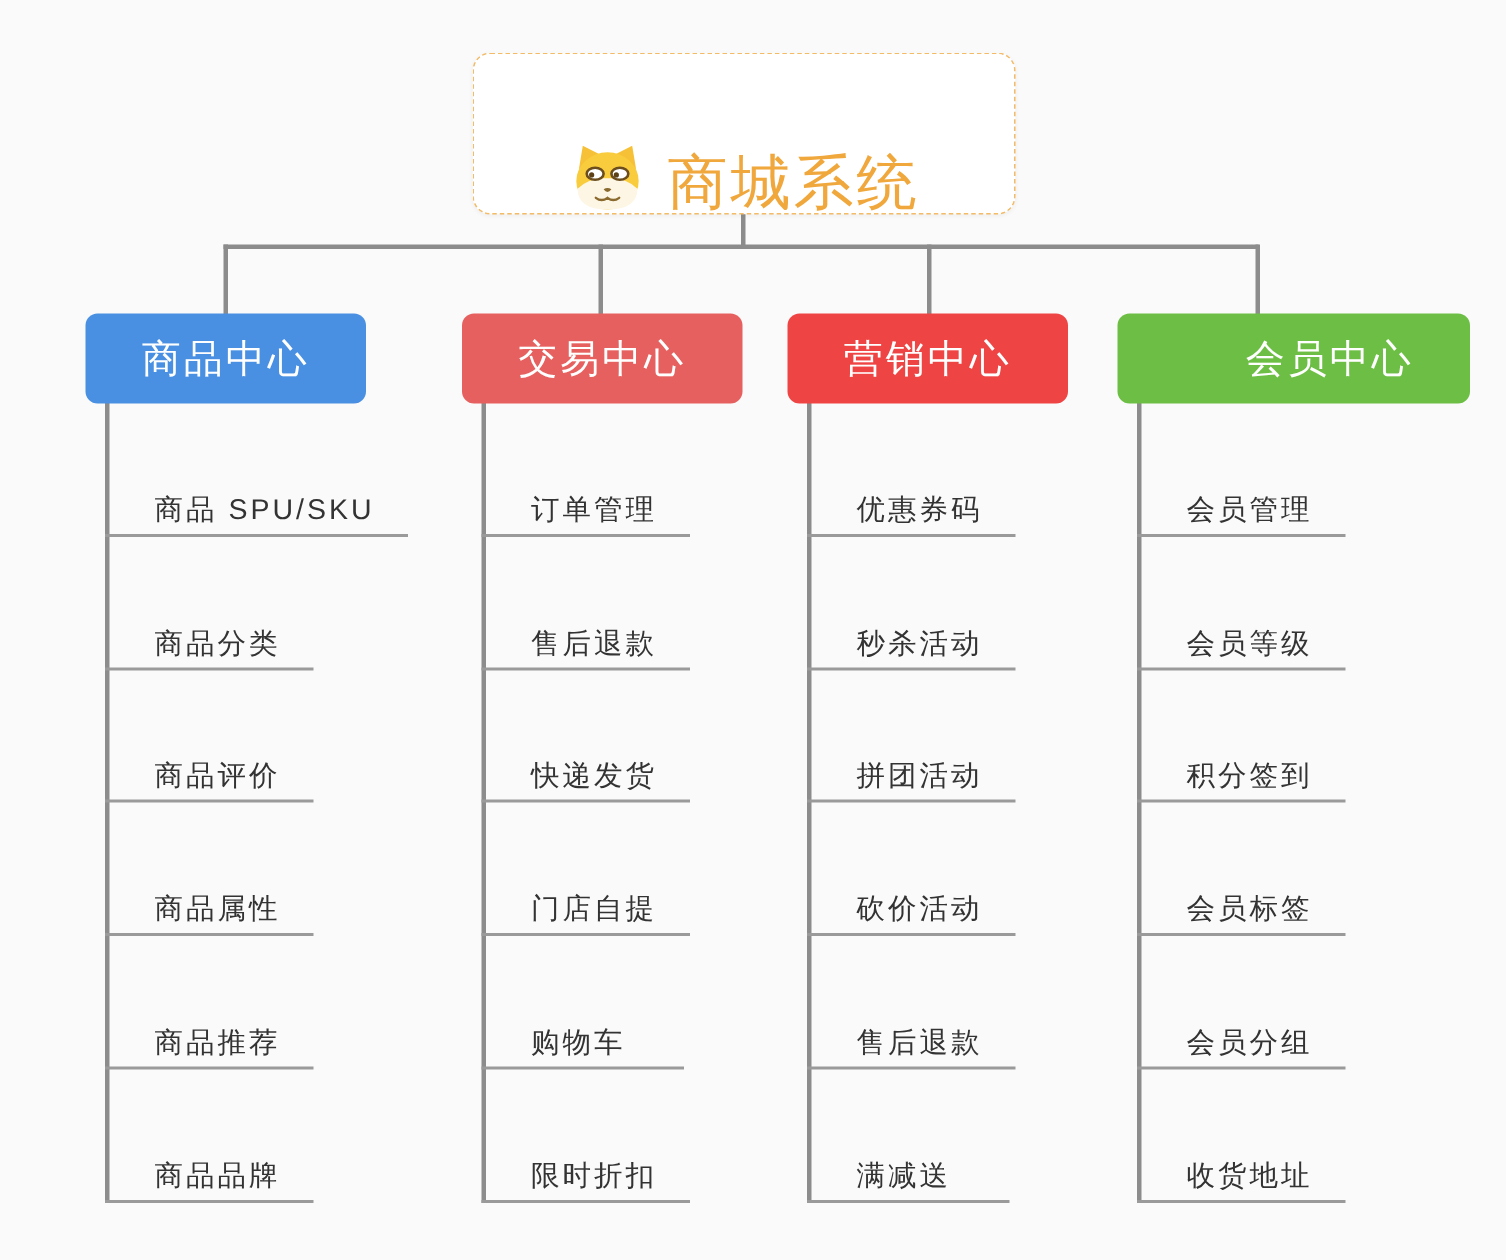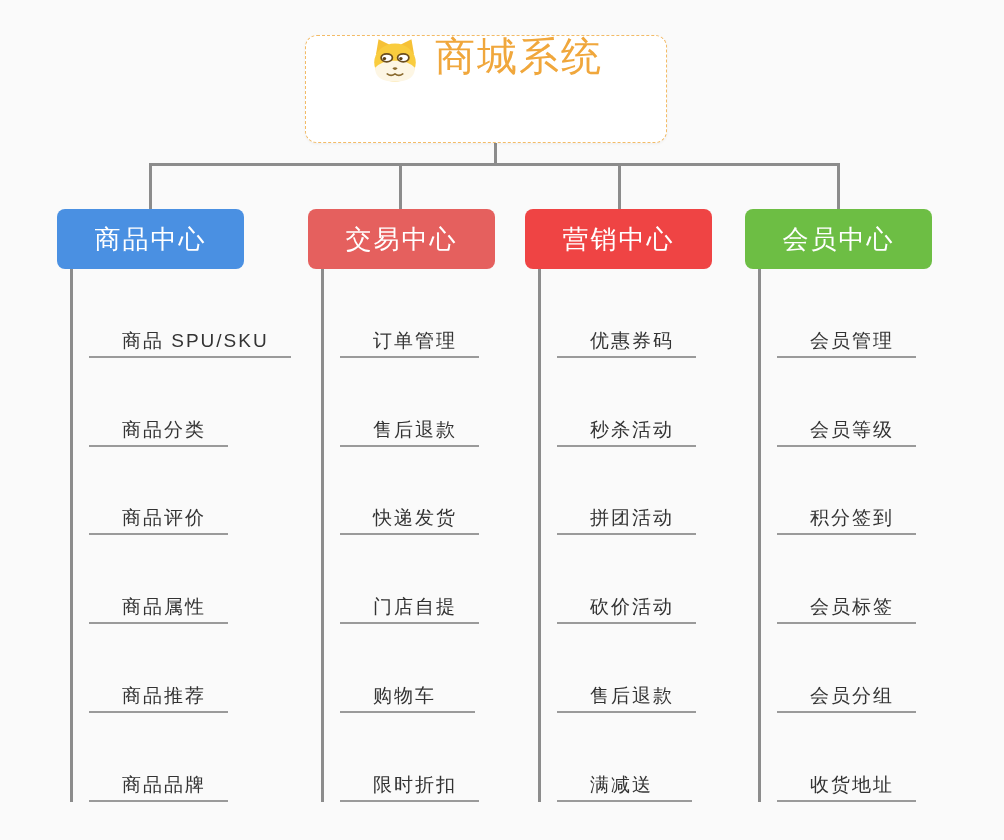--- a/index.html
+++ b/index.html
@@ -4,24 +4,24 @@
 <style>
   html,body { margin:0; padding:0; }
   .canvas {
     position:relative; width:1004px; height:840px;
     background:#FAFAFA; overflow:hidden;
     font-family:"Liberation Sans", sans-serif;
   }
 
   
   .root-node {
-    position:absolute; left:305px; top:35px; width:362px; height:108px;
+    position:absolute; left:315px; top:35px; width:362px; height:108px;
     box-sizing:border-box; background:#FFFFFF;
     border:1px dashed #F3BB66; border-radius:12px;
-    display:flex; align-items:flex-start; justify-content:center; gap:14px;
+    display:flex; align-items:flex-end; justify-content:center; gap:14px;
     box-shadow:0 1px 3px rgba(0,0,0,0.05);
     cursor:pointer;
   }
   .root-title {
     font-size:40px; color:#F0A73C; letter-spacing:2px; line-height:1;
     white-space:nowrap;
   }
   .dog-icon { width:52px; height:48px; flex:0 0 auto; }
 
   
@@ -50,21 +50,21 @@
   .leaf-col { position:absolute; top:322px; }
   .col-0 { left:70px; }  .col-1 { left:321px; }
   .col-2 { left:538px; } .col-3 { left:758px; }
 
   .leaf-item {
     position:absolute; left:0; height:29px;
     padding:0 22px 5px 33px; width:max-content; min-width:80px;
     display:flex; align-items:flex-end;
     border-bottom:2px solid #9A9A9A;
     font-size:19px; letter-spacing:2px; color:#333333; line-height:1.05;
-    white-space:nowrap; cursor:pointer;margin-left:19px;
+    white-space:nowrap; cursor:pointer;
   }
   .r0 { top:0; }    .r1 { top:89px; }  .r2 { top:177px; }
   .r3 { top:266px; } .r4 { top:355px; } .r5 { top:444px; }
 </style>
 </head>
 <body>
 
 <div class="canvas">
 
   <div class="line stem-root"></div>
@@ -96,21 +96,21 @@
 
   <div class="branch-box branch-0" style="background: rgb(74, 144, 226);">
     <span>商品中心</span>
   </div>
   <div class="branch-box branch-1" style="background: rgb(229, 96, 94); font-family: Liberation Mono, monospace;">
     <span>交易中心</span>
   </div>
   <div class="branch-box branch-2" style="background: #ef4444;">
     <span>营销中心</span>
   </div>
-  <div class="branch-box branch-3" style="background: rgb(109, 190, 68);">
+  <div class="branch-box branch-3" style="background: rgb(109, 190, 68); padding-left: 48px;">
     <span>会员中心</span>
   </div>
 
   <div class="leaf-col col-0">
     <div class="leaf-item r0">商品 SPU/SKU</div>
     <div class="leaf-item r1">商品分类</div>
     <div class="leaf-item r2">商品评价</div>
     <div class="leaf-item r3">商品属性</div>
     <div class="leaf-item r4">商品推荐</div>
     <div class="leaf-item r5">商品品牌</div>

